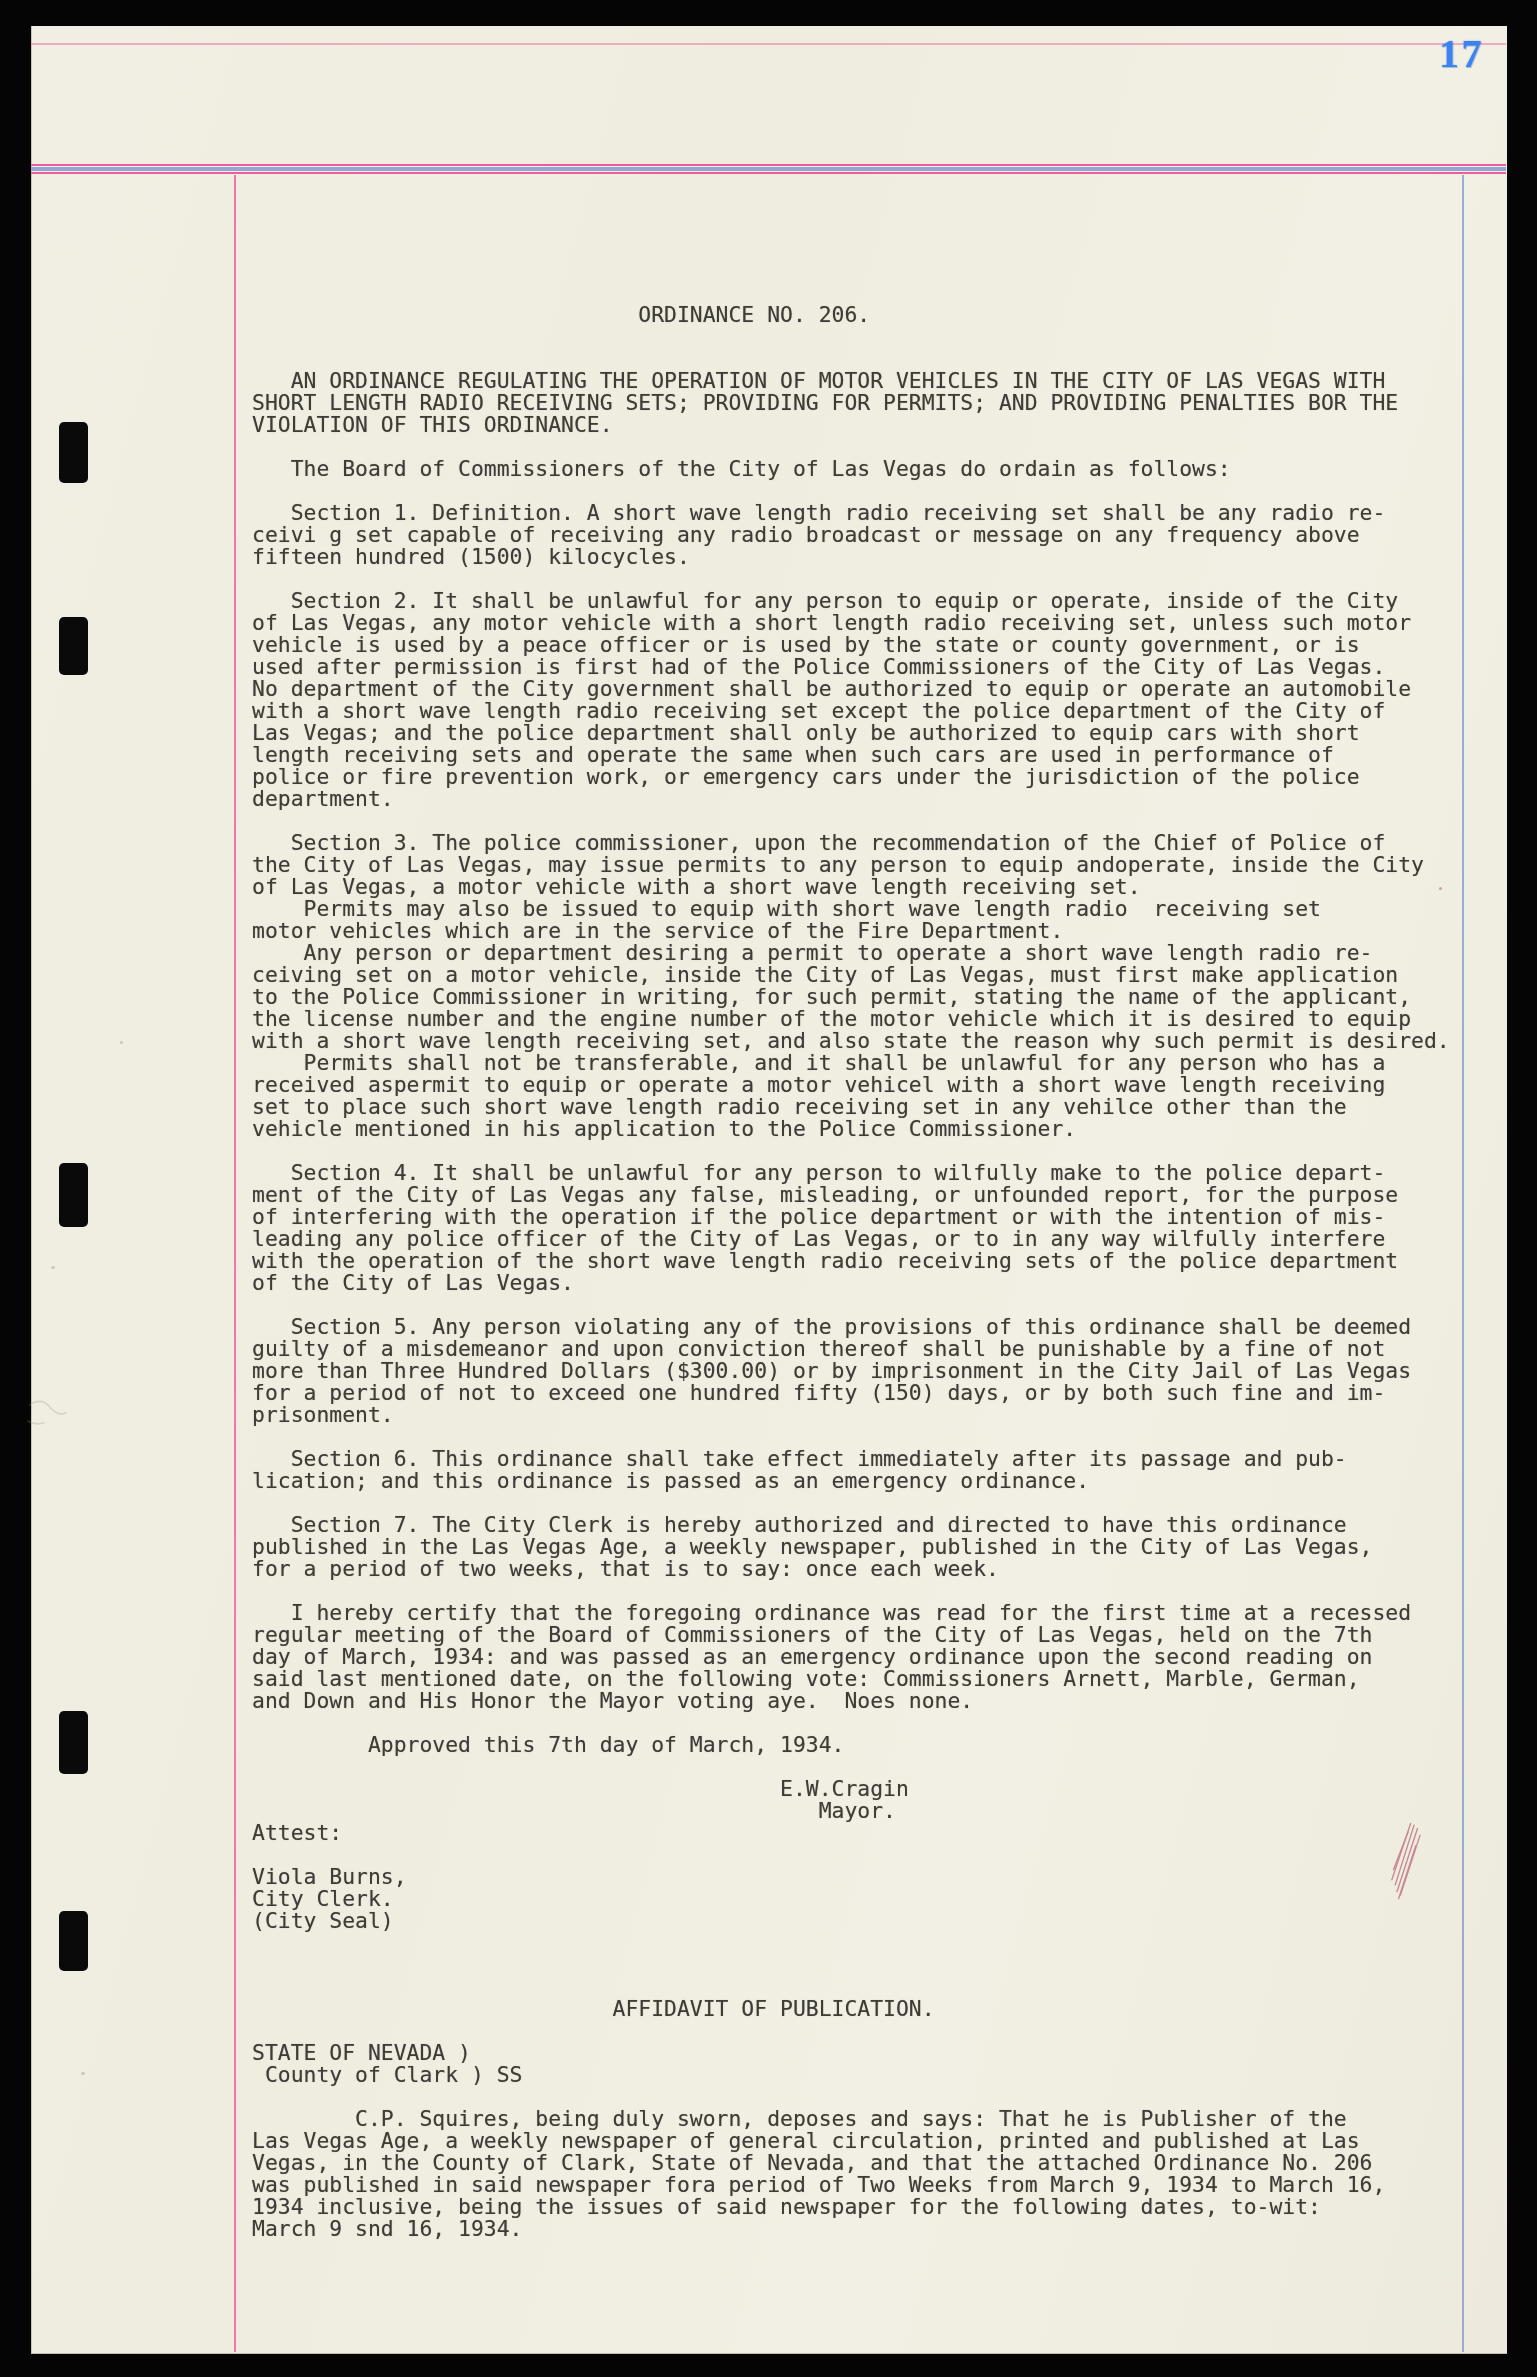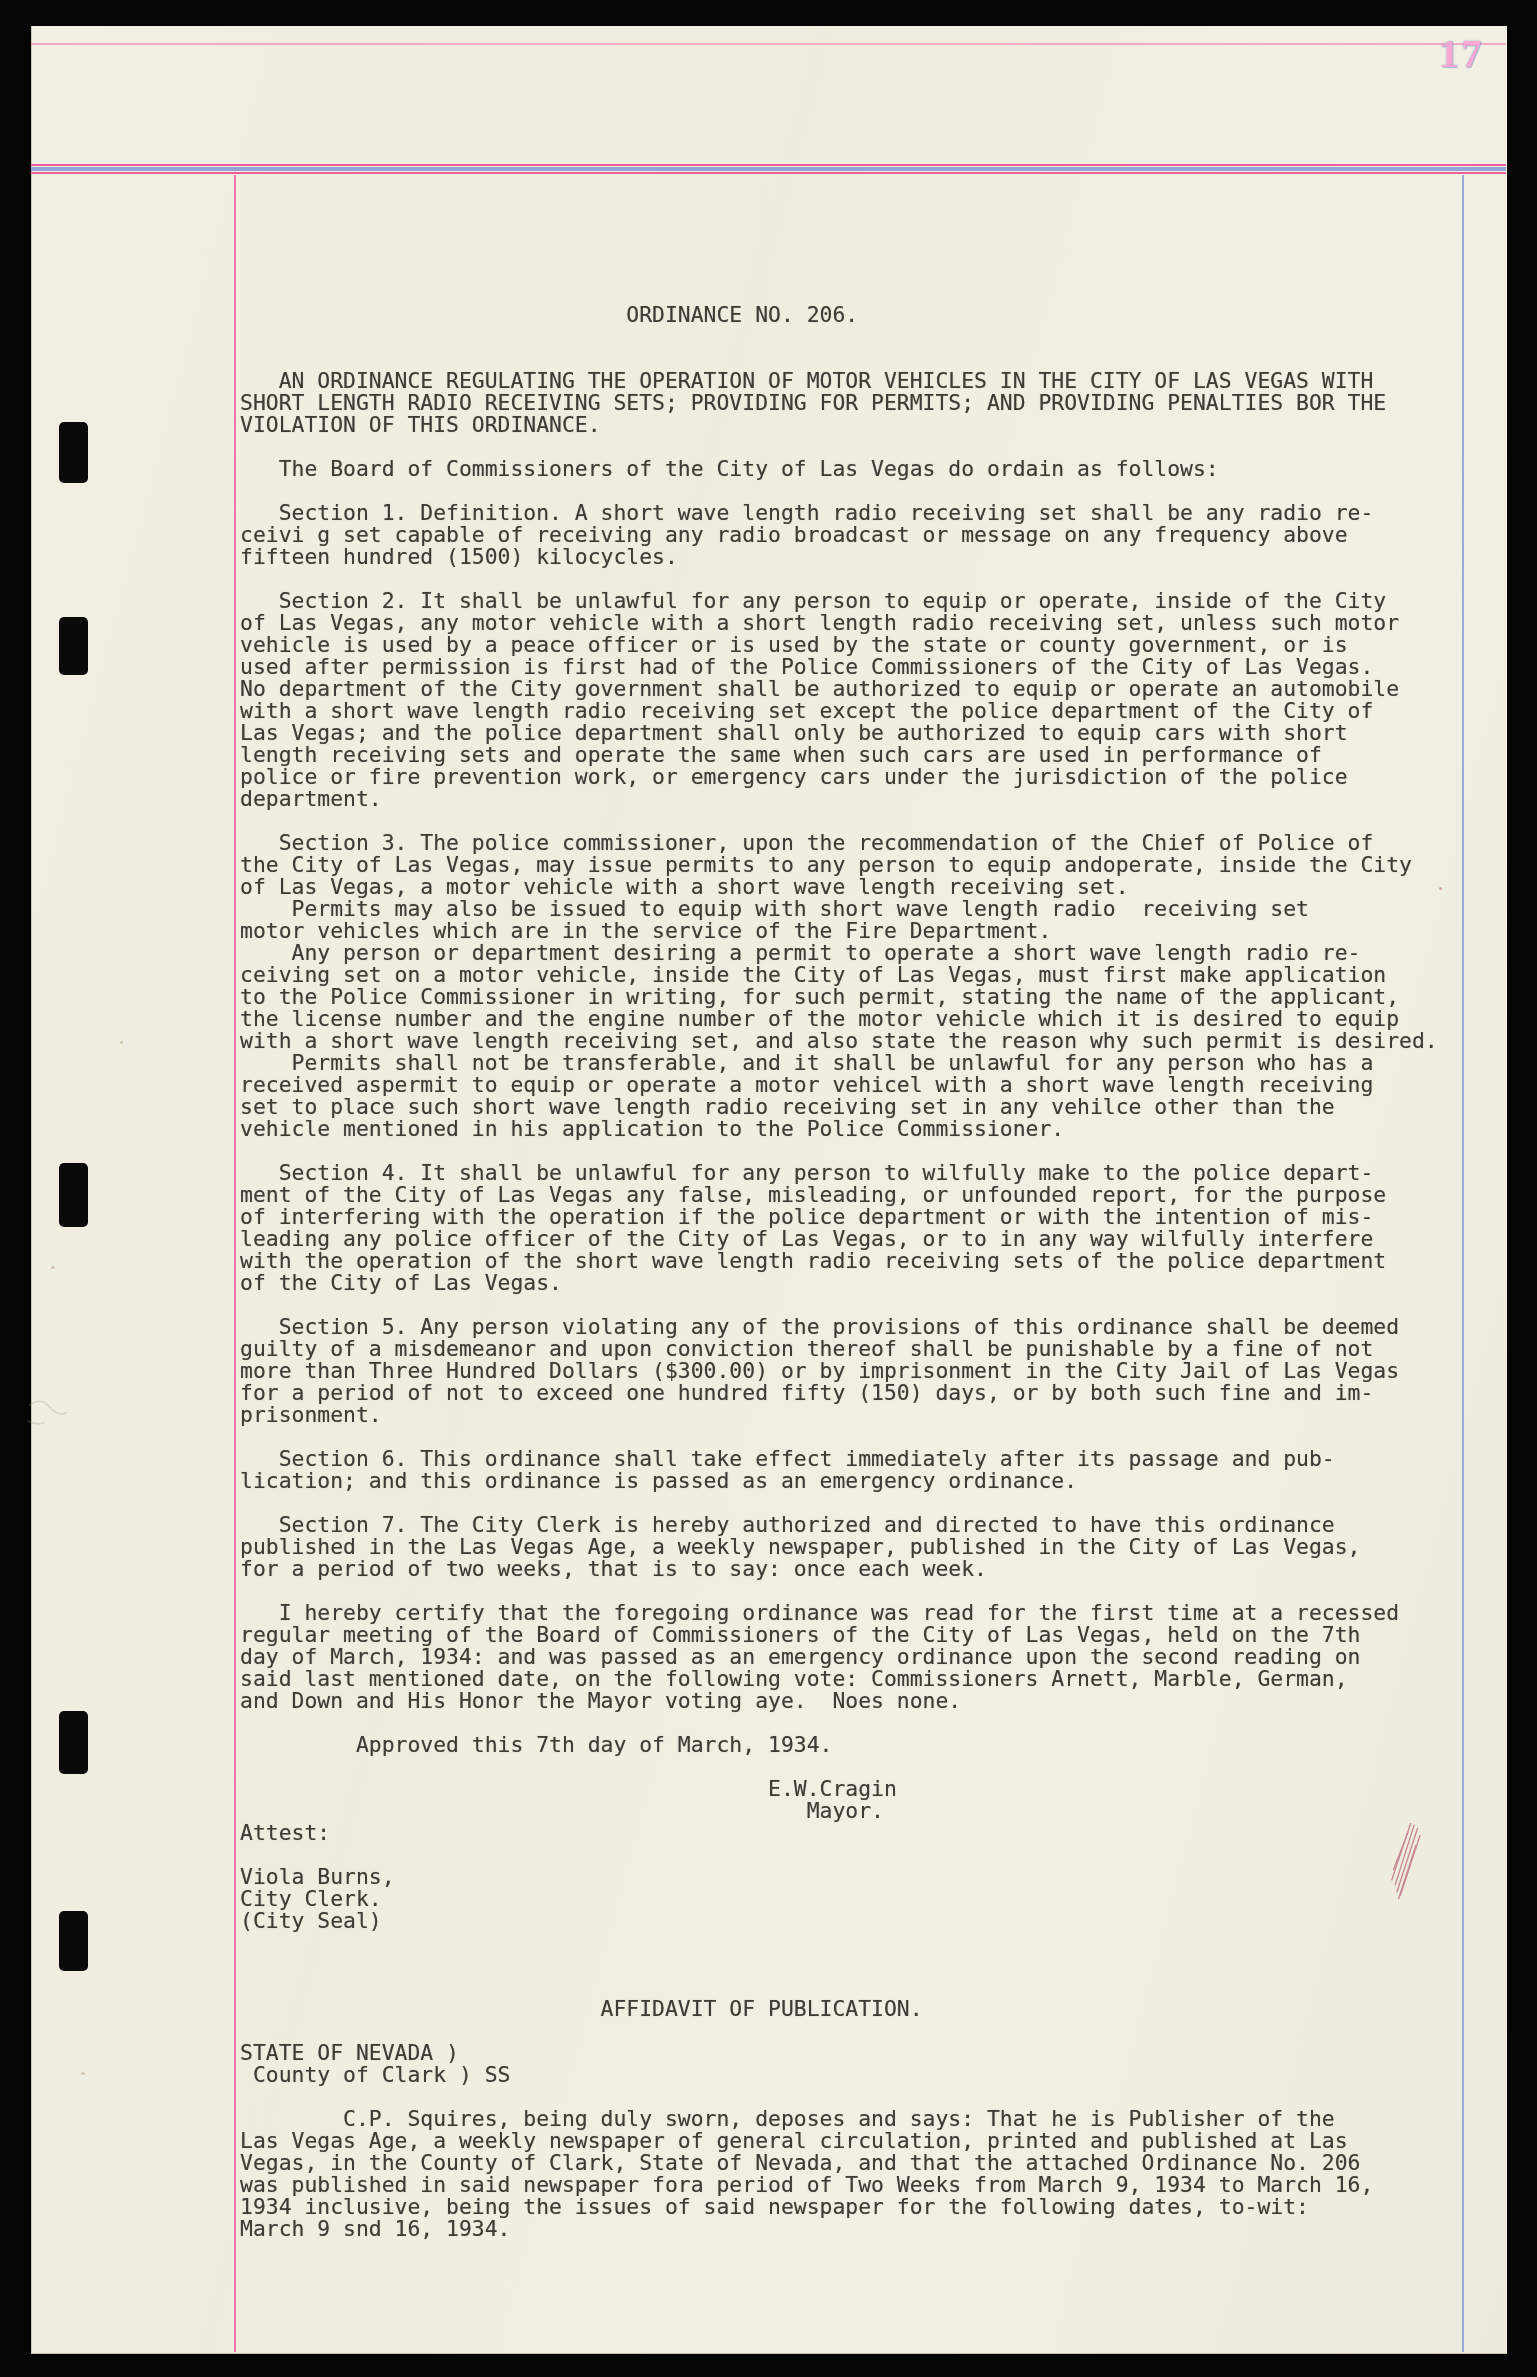--- a/index.html
+++ b/index.html
@@ -42,25 +42,25 @@
     background:#8fa3d6;opacity:.9;
   }
   .hole{
     position:absolute;left:59px;width:29px;height:60px;
     background:#0a0a0a;border-radius:5.1px;
   }
   .page-number{
     position:absolute;left:1439px;top:34px;
     font-family:"Liberation Serif","DejaVu Serif",serif;
     font-weight:bold;font-size:40px;line-height:1;
-    color:#f9a8d4;letter-spacing:2.6px;
+    color:#3b82f6;letter-spacing:2.6px;
     text-shadow:0 0 1.7px rgba(37,101,170,.55),0.9px 0.9px 0 rgba(37,101,170,.25);
   }
   .typed{
-    position:absolute;left:240px;top:283px;
+    position:absolute;left:252px;top:283px;
     font-size:21.4px;line-height:22px;
     white-space:pre;
     color:#3e3c36;
     text-shadow:0 0 0.9px rgba(62,60,54,.42);
   }
   .speck{position:absolute;border-radius:50%;}
   .red-scratch{position:absolute;left:1385px;top:1820px;opacity:.55;}
   .pencil-mark{position:absolute;left:24px;top:1371px;opacity:.45;}
 </style>
 </head>

